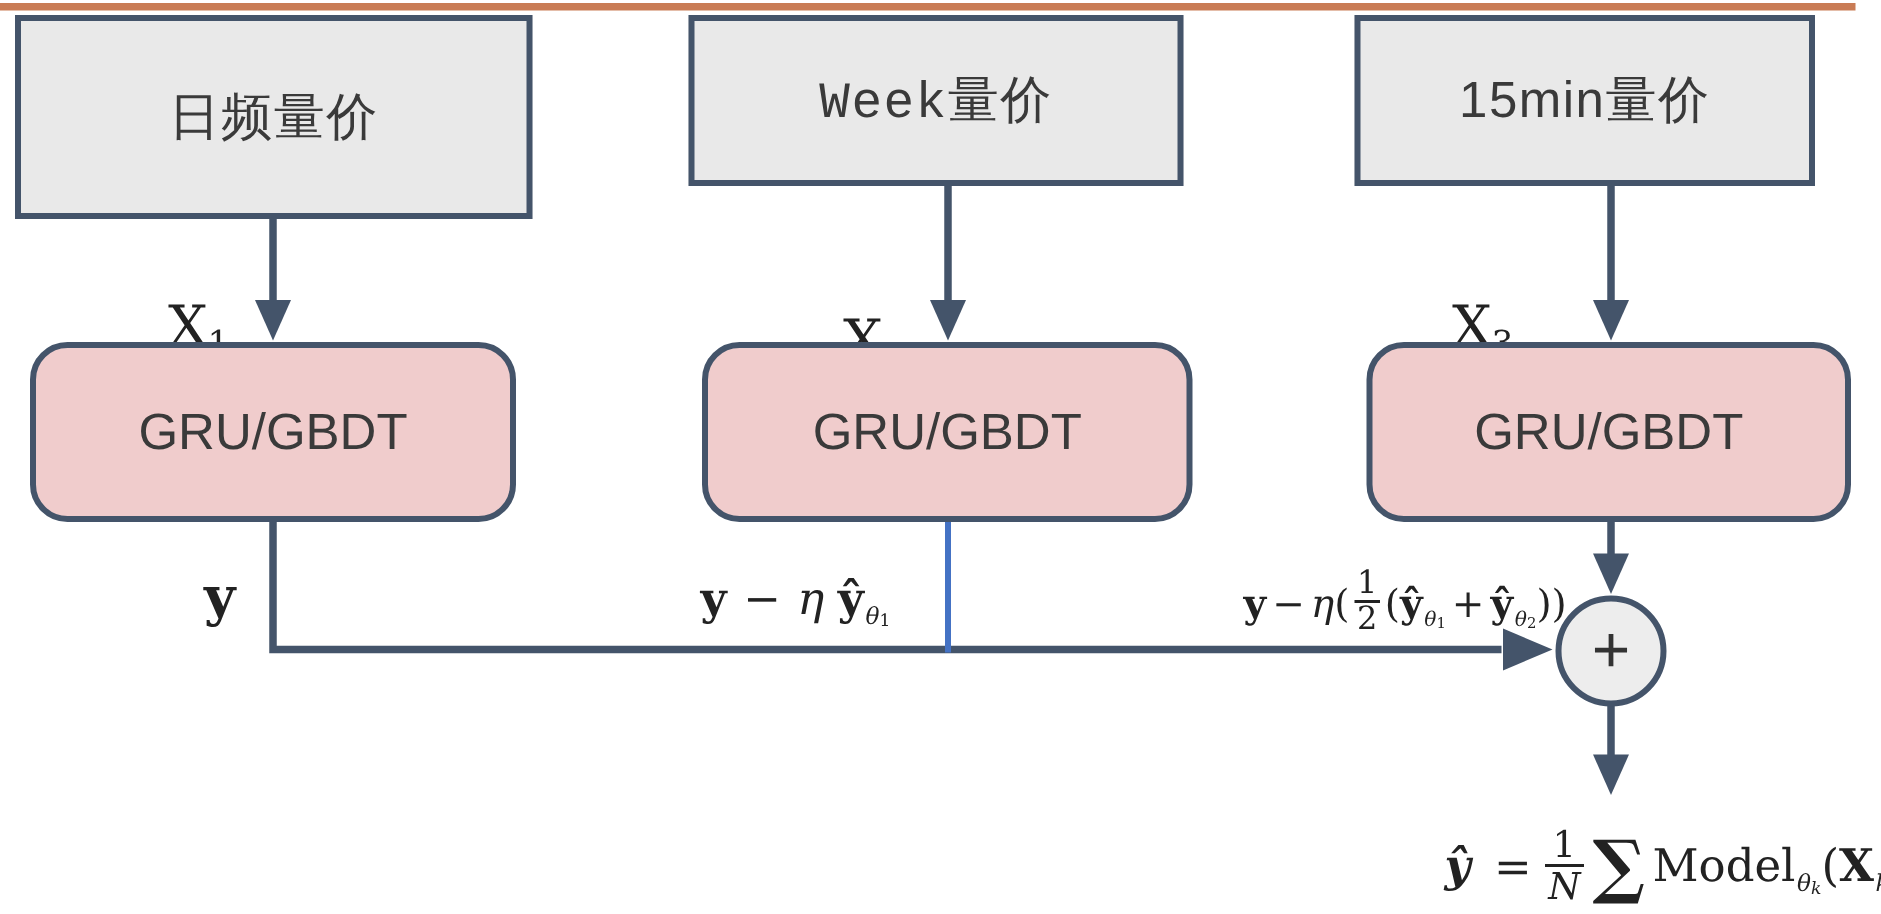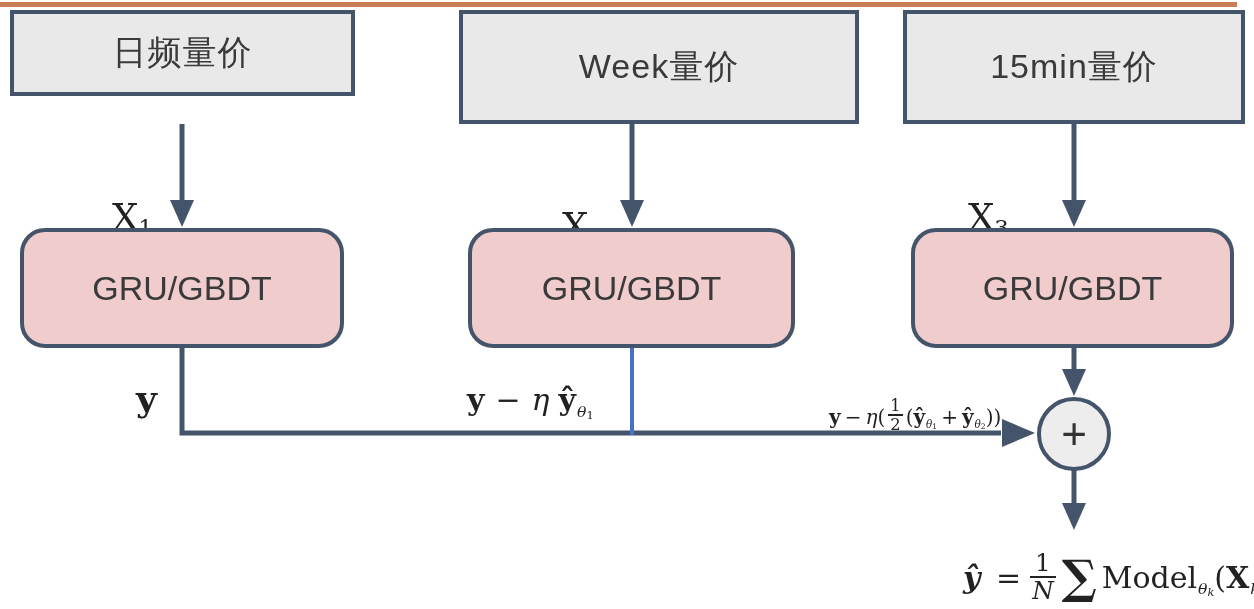--- a/index.html
+++ b/index.html
@@ -42,21 +42,21 @@
   }
   .xsub{font-size:0.62em;vertical-align:-0.28em;}
   .mlabel{
     position:absolute;font-family:"DejaVu Serif",serif;font-size:30px;
     color:var(--ink);line-height:1;white-space:nowrap;
   }
   .bold{font-weight:bold;}
   .ital{font-style:italic;}
   .f1 .op{margin:0 11px;}
   .f1 .ital{margin-right:9px;}
-  .f2{font-size:20px;margin-top:19px;}
+  .f2{font-size:26px;}
   .f2 .op{margin:0 4px;}
   .sub1{font-size:0.52em;vertical-align:-0.42em;font-style:italic;margin-left:1px;}
   .sub2{font-size:0.38em;vertical-align:-0.75em;}
   .frac{
     display:inline-flex;flex-direction:column;align-items:center;
     vertical-align:middle;line-height:1.05;margin:0 3px;transform:translateY(-3px);
     font-size:0.82em;
   }
   .frac .den{border-top:2px solid currentColor;padding:0 2px;}
   .sum-sigma{font-size:1.55em;vertical-align:middle;position:relative;top:-3px;margin:0 5px 0 3px;font-weight:bold;}
@@ -83,27 +83,27 @@
 
     <line class="wire-blue" x1="632" y1="348" x2="632" y2="435"></line>
 
     <line class="wire" x1="1074" y1="348" x2="1074" y2="371"></line>
     <polygon class="head" points="1074,396 1062,369 1086,369"></polygon>
 
     <line class="wire" x1="1074" y1="470" x2="1074" y2="505"></line>
     <polygon class="head" points="1074,530 1062,503 1086,503"></polygon>
   </svg>
 
-  <div class="box input-box" style="left:10px;top:10px;width:345px;height:86px;">
+  <div class="box input-box" style="left:10px;top:10px;width:345px;height:136px;">
     <span>日频量价</span>
   </div>
-  <div class="box input-box" style="left:459px;top:10px;width:400px;height:114px;">
+  <div class="box input-box" style="left:459px;top:10px;width:330px;height:114px;font-family:Liberation Mono, monospace;">
     <span>Week量价</span>
   </div>
-  <div class="box input-box" style="left:903px;top:10px;width:342px;height:114px;">
+  <div class="box input-box" style="left:903px;top:10px;width:307px;height:114px;">
     <span>15min量价</span>
   </div>
 
   <div class="xlabel" style="left:112px;top:151px;">
     <span>X</span><span class="xsub">1</span>
   </div>
   <div class="xlabel" style="left:562px;top:160px;">
     <span>X</span><span class="xsub">2</span>
   </div>
   <div class="xlabel" style="left:968px;top:151px;">

